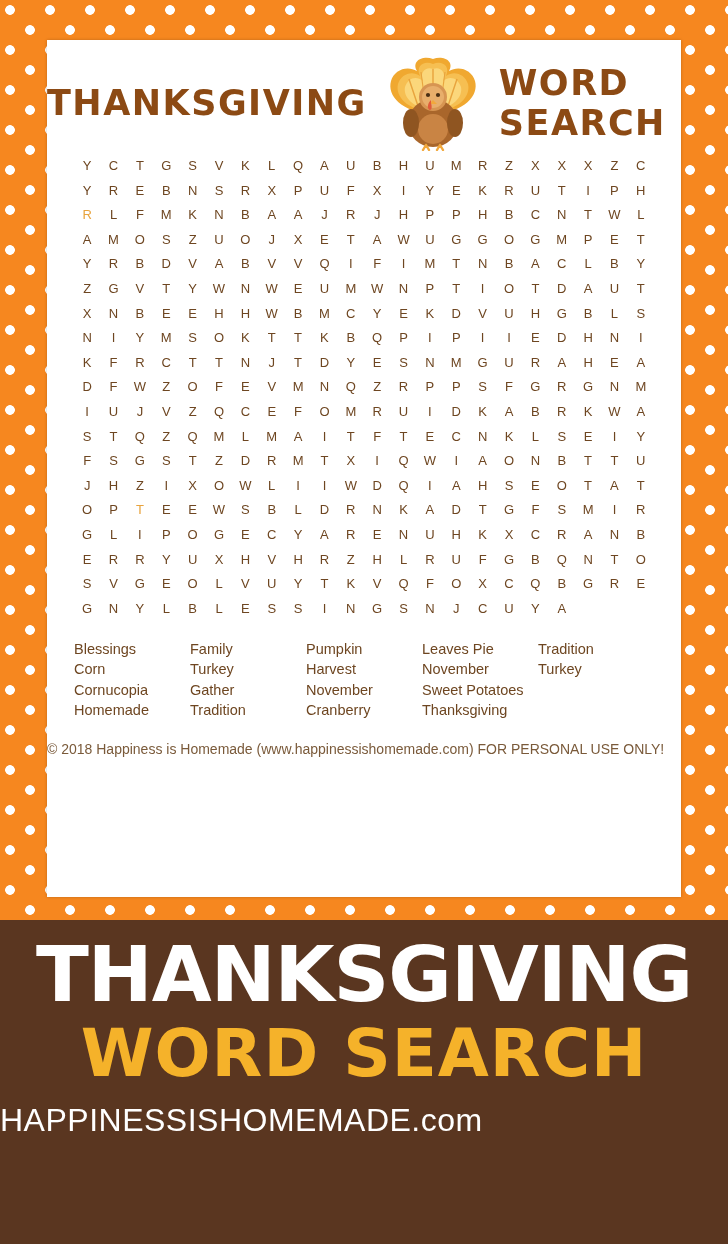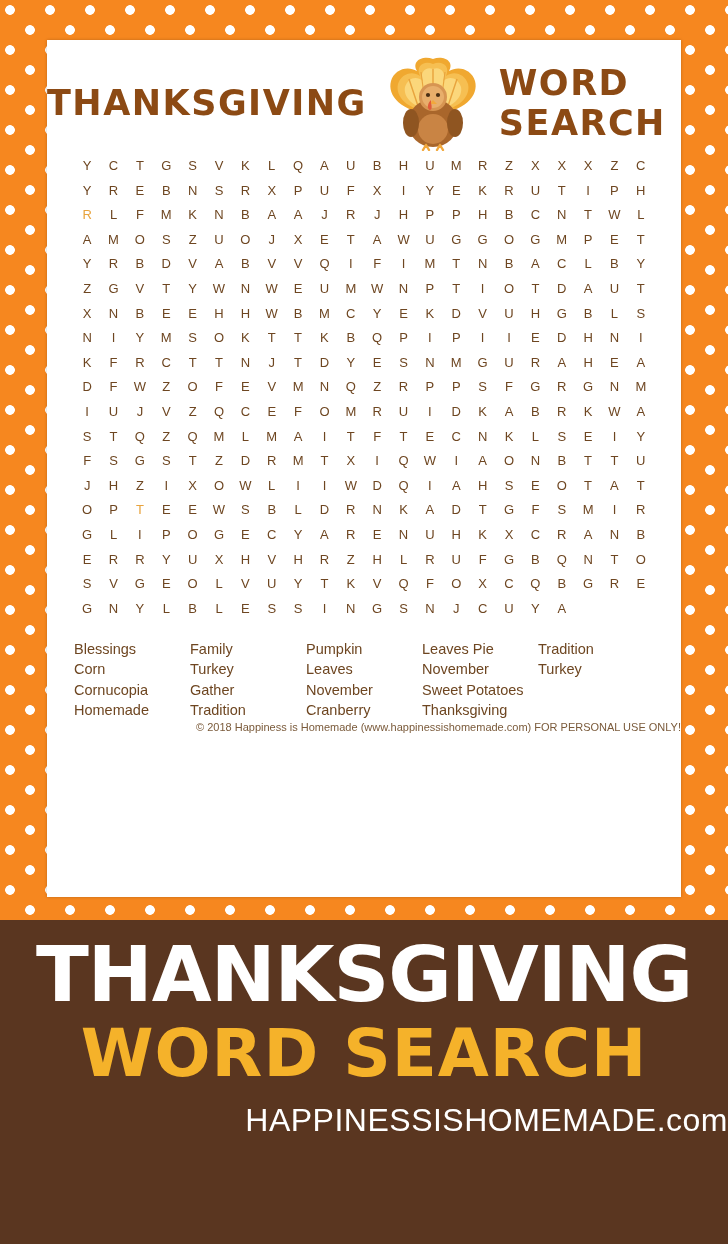--- a/index.html
+++ b/index.html
@@ -93,22 +93,23 @@
     justify-content: flex-start;
     font-size: 14.5px;
     color: #6E4621;
     line-height: 20.5px;
   }
   .wl-col { width: 20%; }
   .wl-col div { white-space: nowrap; }
 
   
   #credit {
-    text-align: right;
-    font-size: 11px;
+    margin-top: 20px;
+    text-align: left;
+    font-size: 14px;
     color: #7a5a3a;
   }
 
   
   #banner {
     position: absolute;
     left: 0;
     top: 920px;
     width: 728px;
     height: 324px;
@@ -129,21 +130,21 @@
   #banner-sub {
     text-align: center;
     font-family: "DejaVu Sans", sans-serif;
     font-weight: bold;
     font-size: 66px;
     letter-spacing: 1px;
     color: #F5B22A;
     line-height: 72px;
   }
   #banner-url {
-    text-align: right;
+    text-align: left;
     font-family: "Liberation Sans", sans-serif;
     font-size: 32px;
     letter-spacing: 0.5px;
     color: #ffffff;
     line-height: 40px;
     margin-top: 10px;
   }
 </style>
 </head>
 <body>
@@ -619,21 +620,21 @@
         <div>Homemade</div>
       </div>
       <div class="wl-col">
         <div>Family</div>
         <div>Turkey</div>
         <div>Gather</div>
         <div>Tradition</div>
       </div>
       <div class="wl-col">
         <div>Pumpkin</div>
-        <div>Leaves</div>
+        <div>Harvest</div>
         <div>November</div>
         <div>Cranberry</div>
       </div>
       <div class="wl-col">
         <div>Leaves Pie</div>
         <div>November</div>
         <div>Sweet Potatoes</div>
         <div>Thanksgiving</div>
       </div>
       <div class="wl-col">

